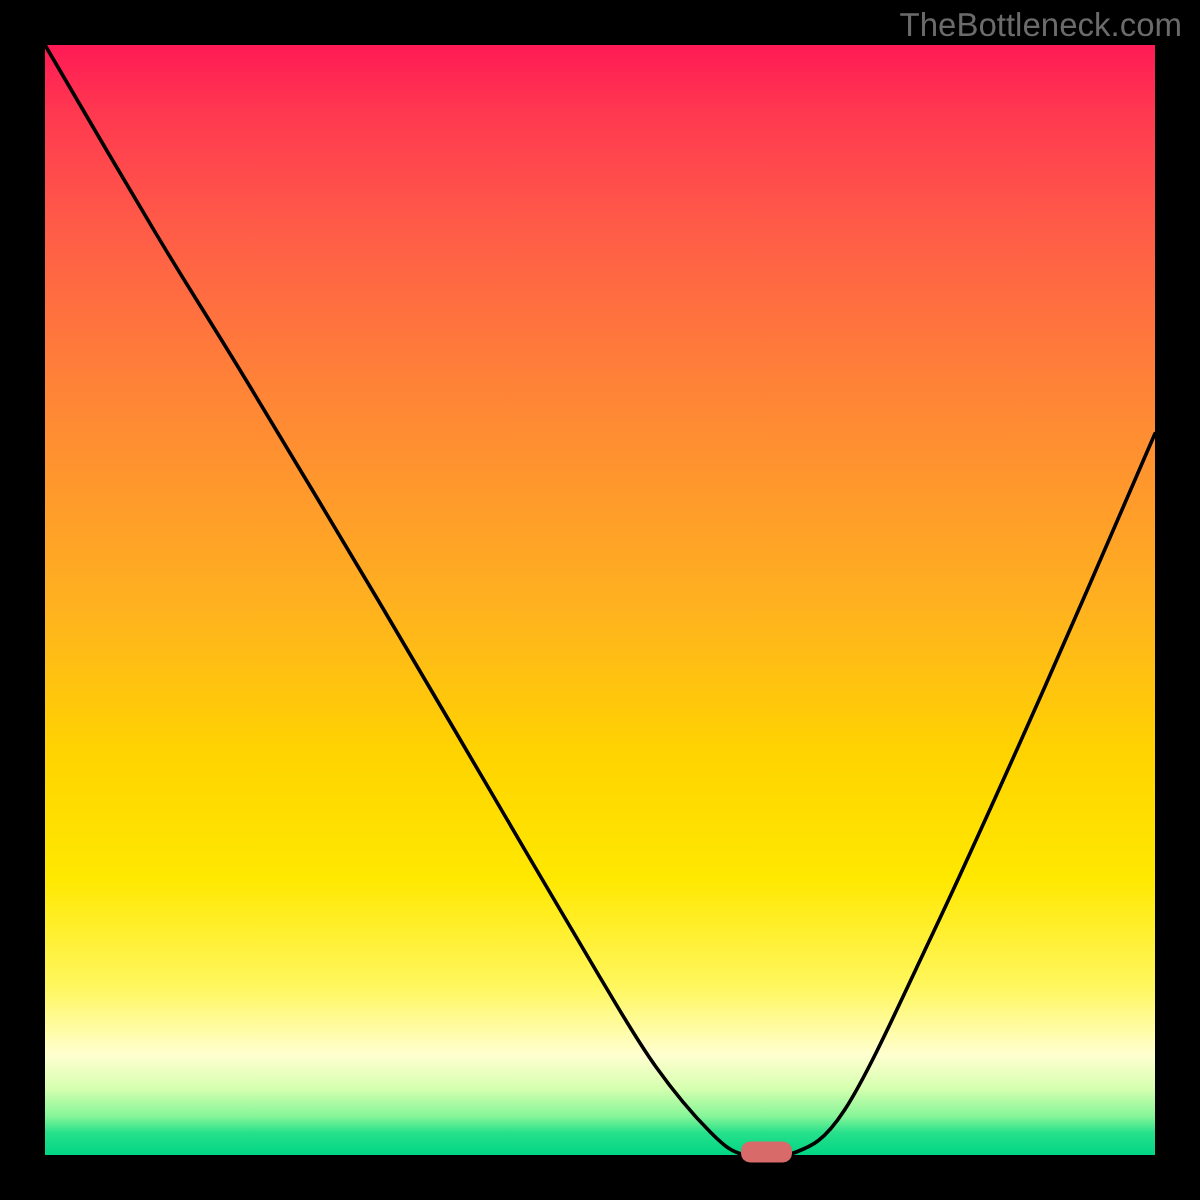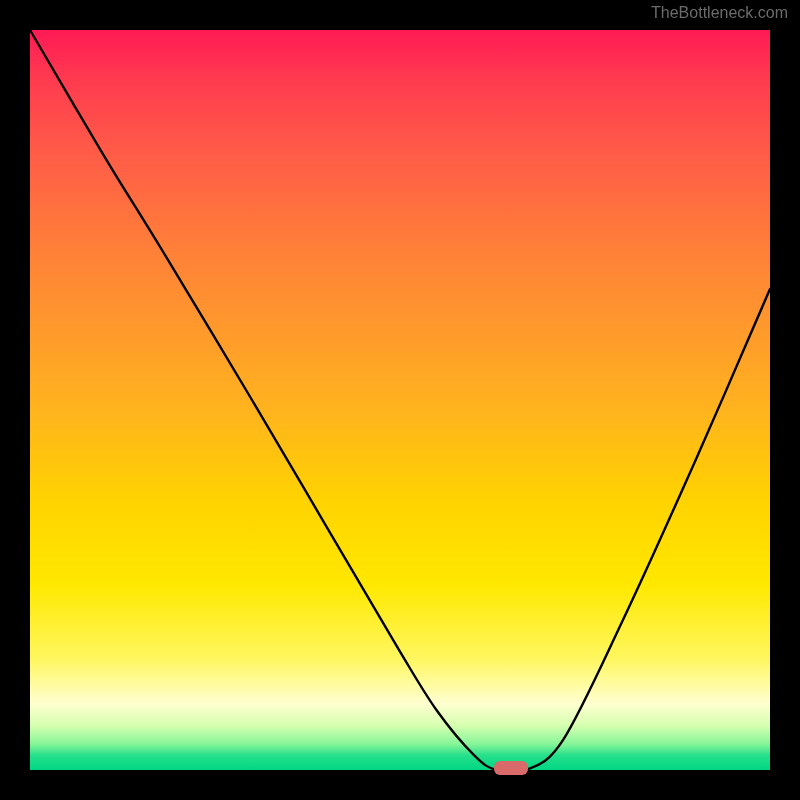--- a/index.html
+++ b/index.html
@@ -9,21 +9,21 @@
     height: 800px;
     background: #000;
     position: relative;
     font-family: Arial, Helvetica, sans-serif;
   }
   .watermark {
     position: absolute;
     top: 4px;
     right: 12px;
     color: #6b6b6b;
-    font-size: 16px;
+    font-size: 22px;
     font-weight: 500;
     z-index: 10;
   }
   .chart-frame {
     position: absolute;
     top: 30px;
     left: 30px;
     width: 740px;
     height: 740px;
     box-sizing: border-box;

